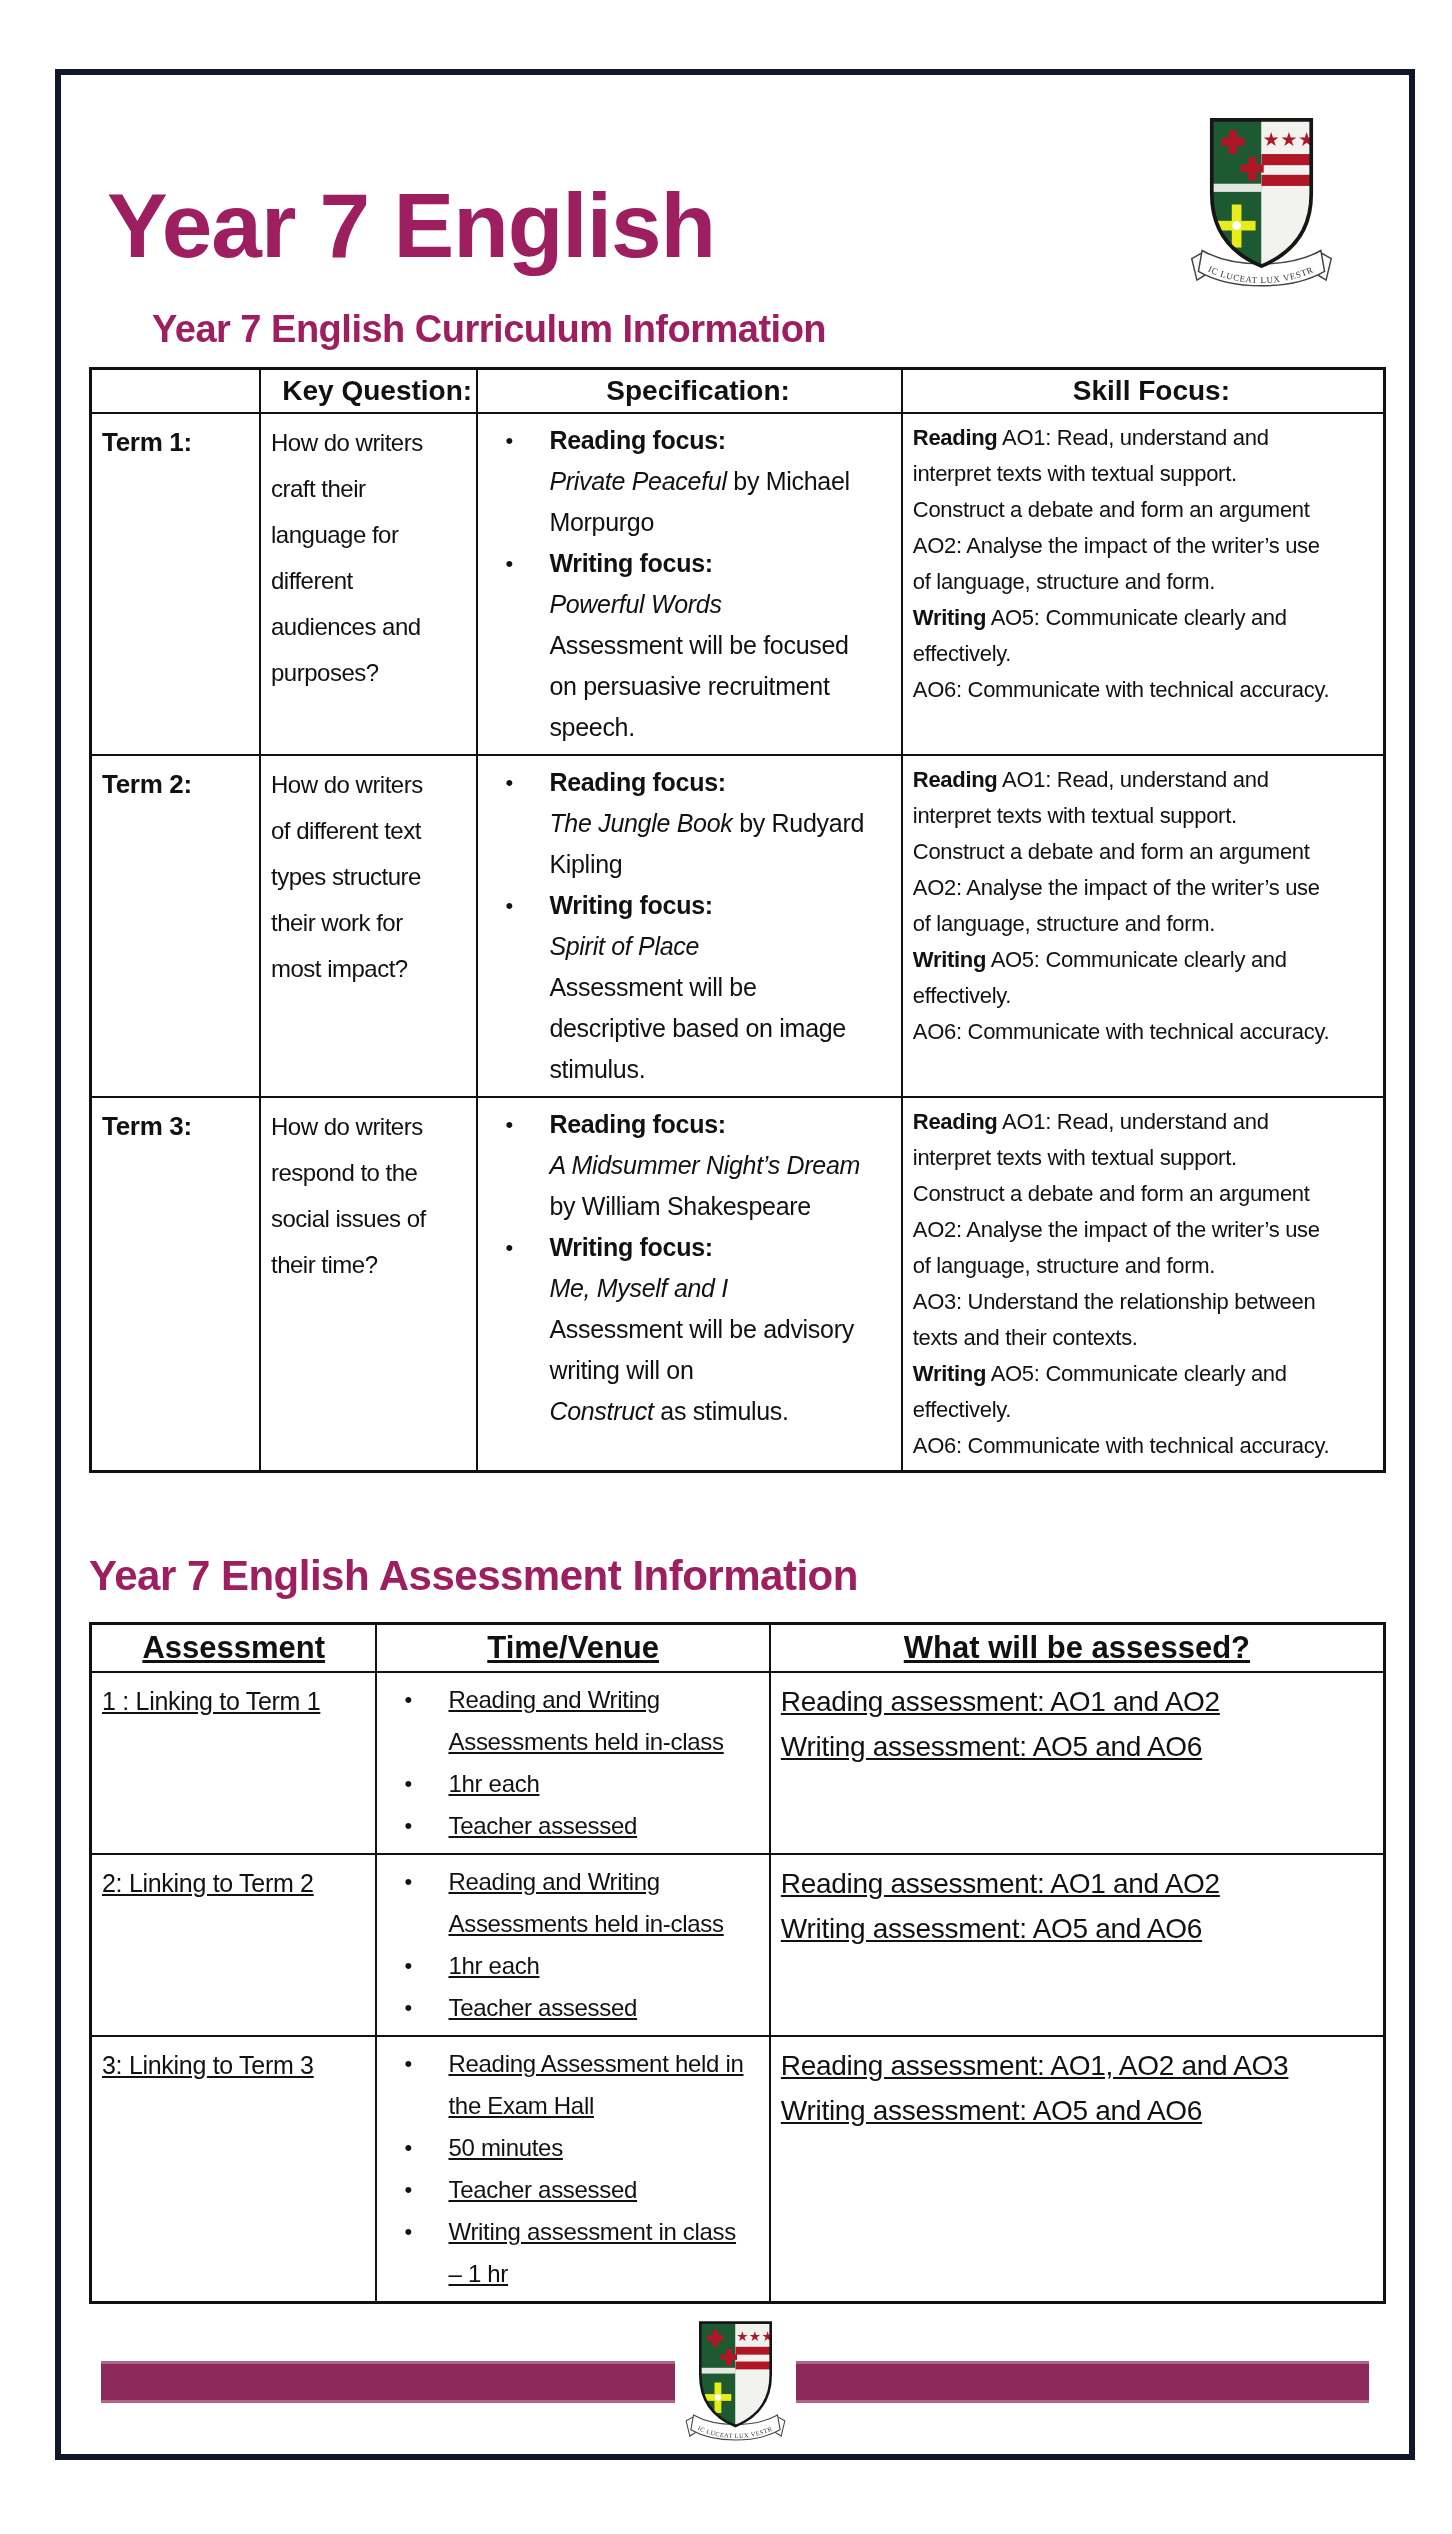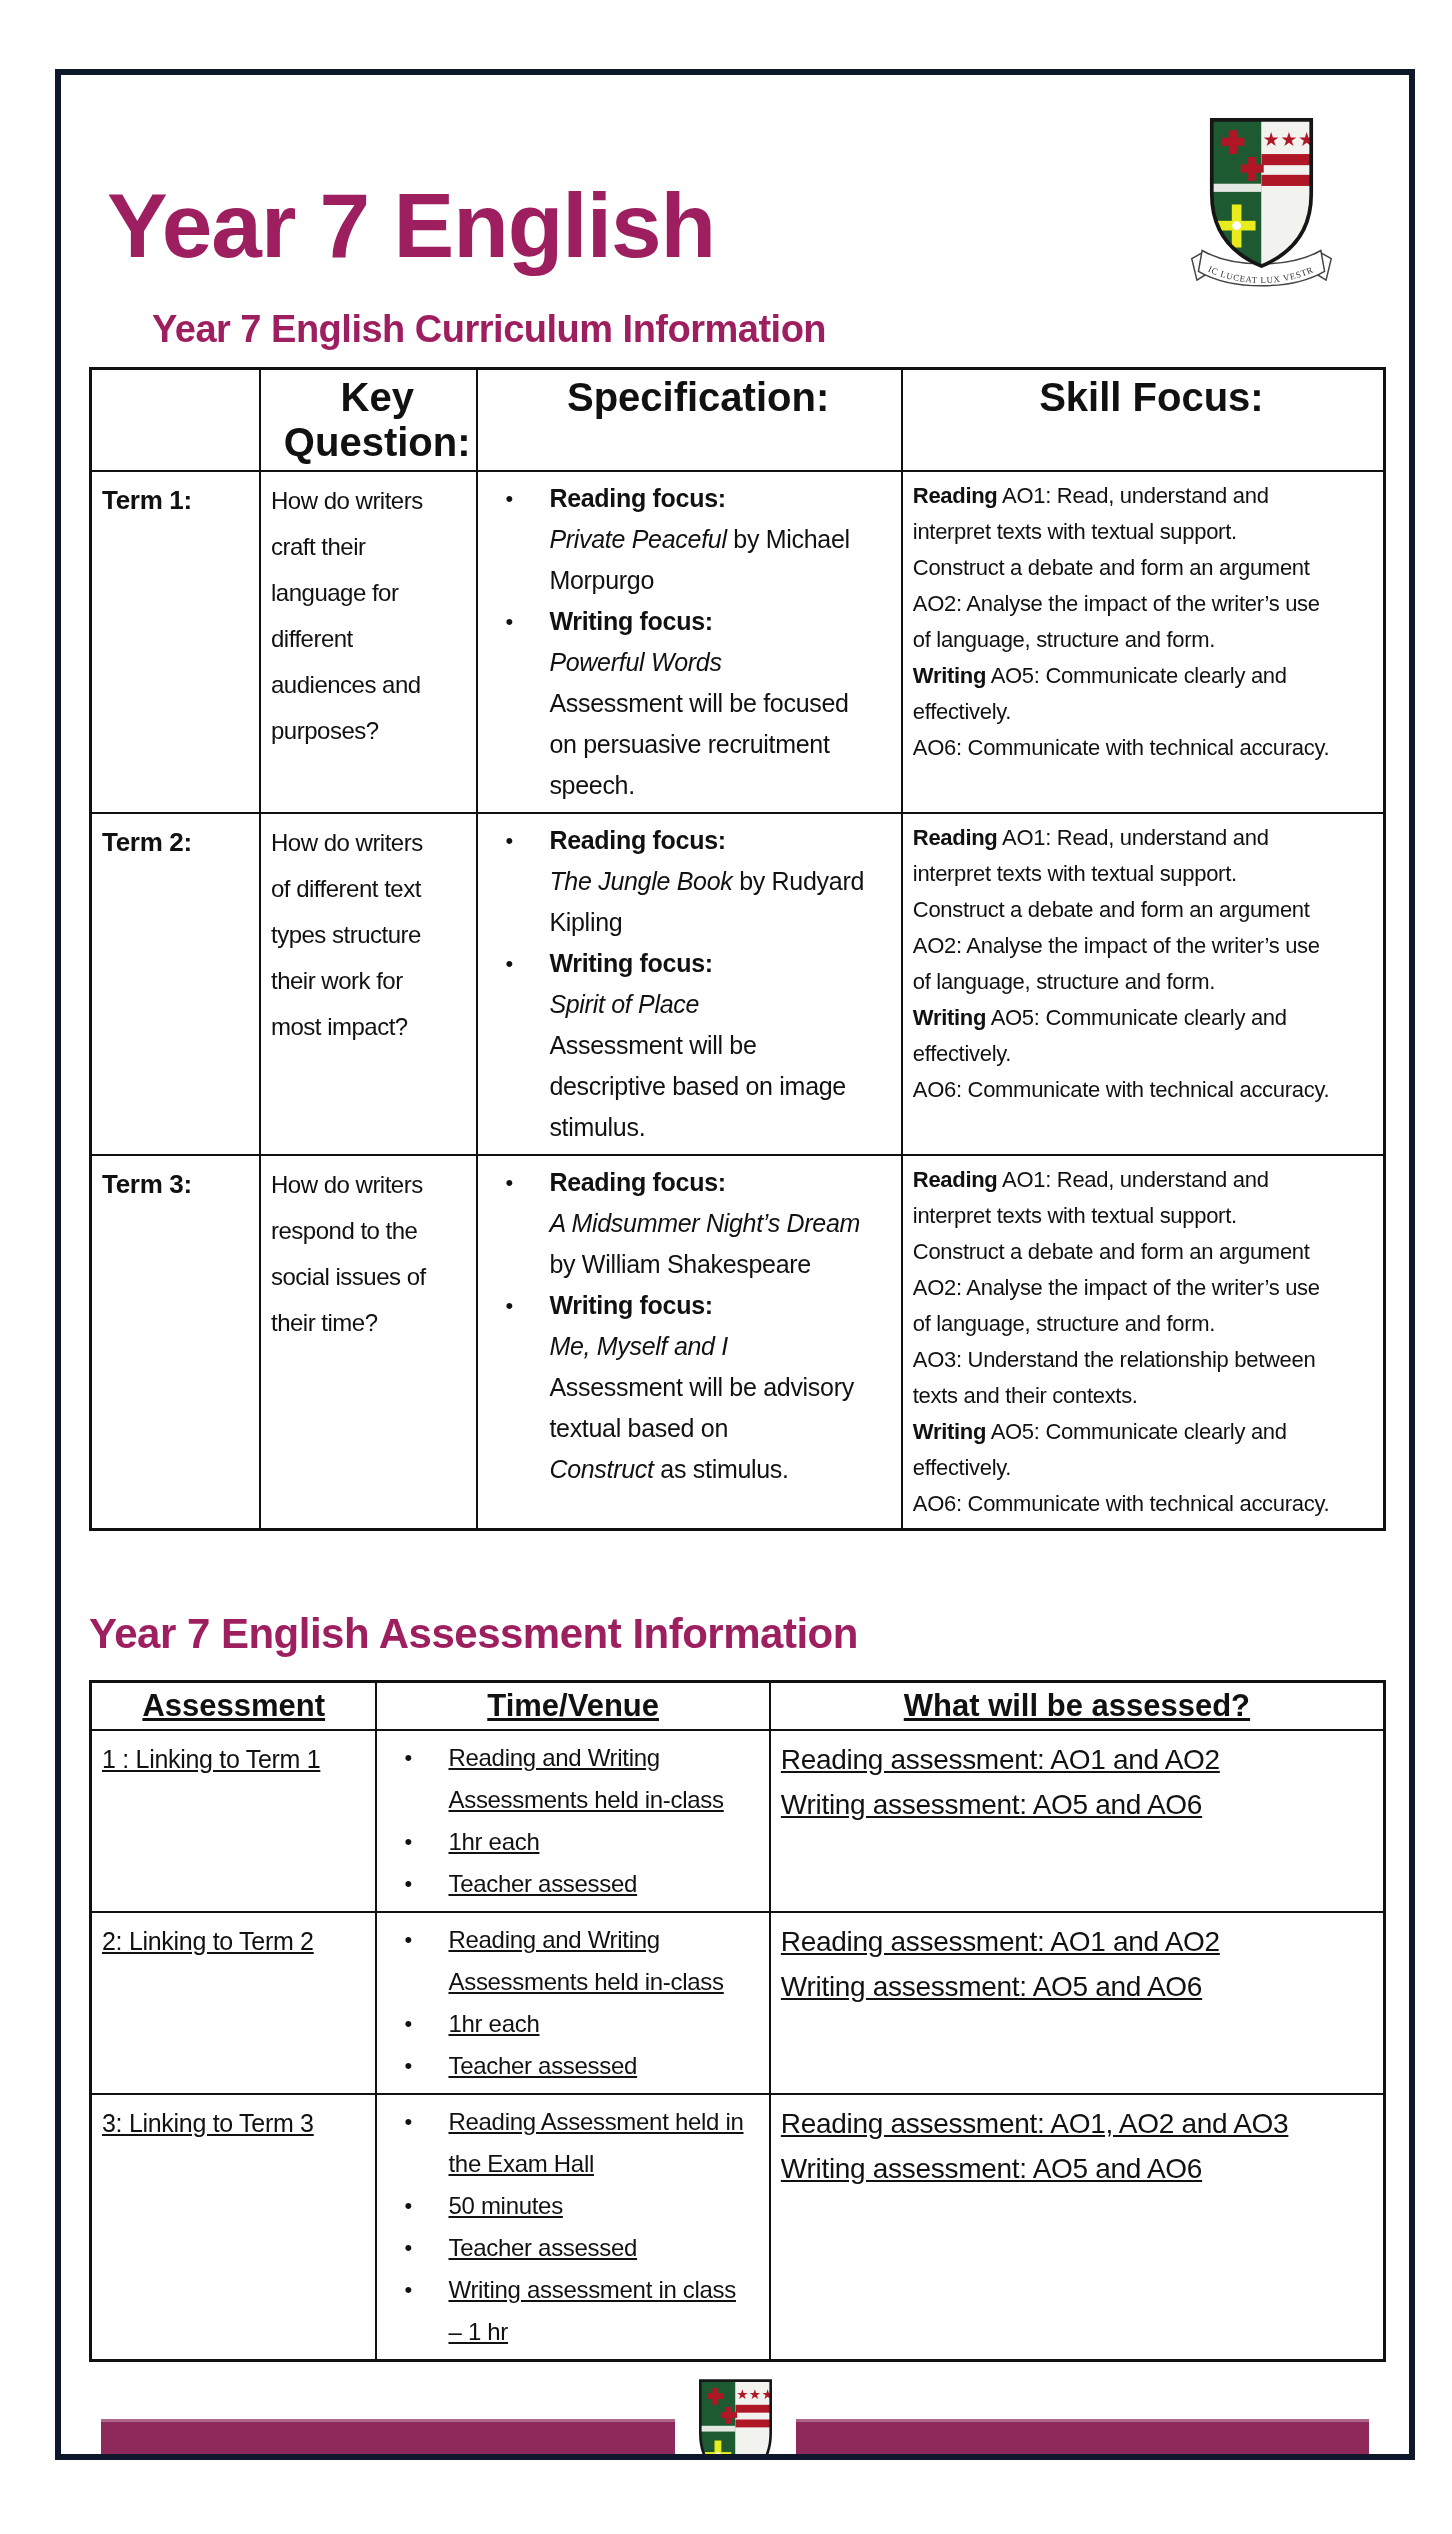--- a/index.html
+++ b/index.html
@@ -21,21 +21,21 @@
   .sub-heading{
     margin:34px 0 0 91px;font-size:38px;font-weight:bold;color:var(--accent);letter-spacing:-0.5px;
   }
   .section2-heading{
     margin:79px 4px 0 28px;font-size:42px;font-weight:bold;color:var(--accent);letter-spacing:-0.5px;
   }
   table{border-collapse:collapse;table-layout:fixed;width:1297px;margin:16px 0 0 28px;
         border:3px solid var(--ink);}
   th,td{border:2px solid var(--ink);vertical-align:top;text-align:left;}
   th{font-weight:bold;text-align:center;padding:5px 4px;}
-  .t1 th{font-size:40px;padding-left:21px;}
+  .t1 th{font-size:28px;padding-left:21px;}
   .t2 th{font-size:31px;}
   .t2{margin-top:22px;text-decoration:underline;}
   td{padding:6px 10px;}
   .tl{white-space:nowrap;position:relative;}
   .term-cell,.label-cell{font-size:26px;font-weight:bold;line-height:44px;letter-spacing:-0.3px;}
   .label-cell{font-weight:normal;font-size:25px;}
   .kq-cell .tl{font-size:24px;line-height:46px;letter-spacing:-0.5px;}
   .spec-cell .lines,.tv-cell .lines{padding-left:61px;}
   .spec-cell .tl{font-size:25px;line-height:41px;letter-spacing:-0.3px;}
   .tv-cell .tl{font-size:24px;line-height:42px;letter-spacing:-0.3px;}
@@ -206,21 +206,21 @@
             </div>
           </td>
           <td class="spec-cell">
             <div class="lines">
               <div class="tl has-b"><span class="bdot">•</span><span style="font-weight: bold;">Reading focus:</span></div>
               <div class="tl"><span style="font-style: italic;">A Midsummer Night’s Dream</span></div>
               <div class="tl"><span>by William Shakespeare</span></div>
               <div class="tl has-b"><span class="bdot">•</span><span style="font-weight: bold;">Writing focus:</span></div>
               <div class="tl"><span style="font-style: italic;">Me, Myself and I</span></div>
               <div class="tl"><span>Assessment will be advisory</span></div>
-              <div class="tl"><span>textual based on</span></div>
+              <div class="tl"><span>writing will on</span></div>
               <div class="tl"><span style="font-style: italic;">Construct</span><span> as stimulus.</span></div>
             </div>
           </td>
           <td class="skill-cell">
             <div class="lines">
               <div class="tl"><span style="font-weight: bold;">Reading</span><span> AO1: Read, understand and</span></div>
               <div class="tl"><span>interpret texts with textual support.</span></div>
               <div class="tl"><span>Construct a debate and form an argument</span></div>
               <div class="tl"><span>AO2: Analyse the impact of the writer’s use</span></div>
               <div class="tl"><span>of language, structure and form.</span></div>

